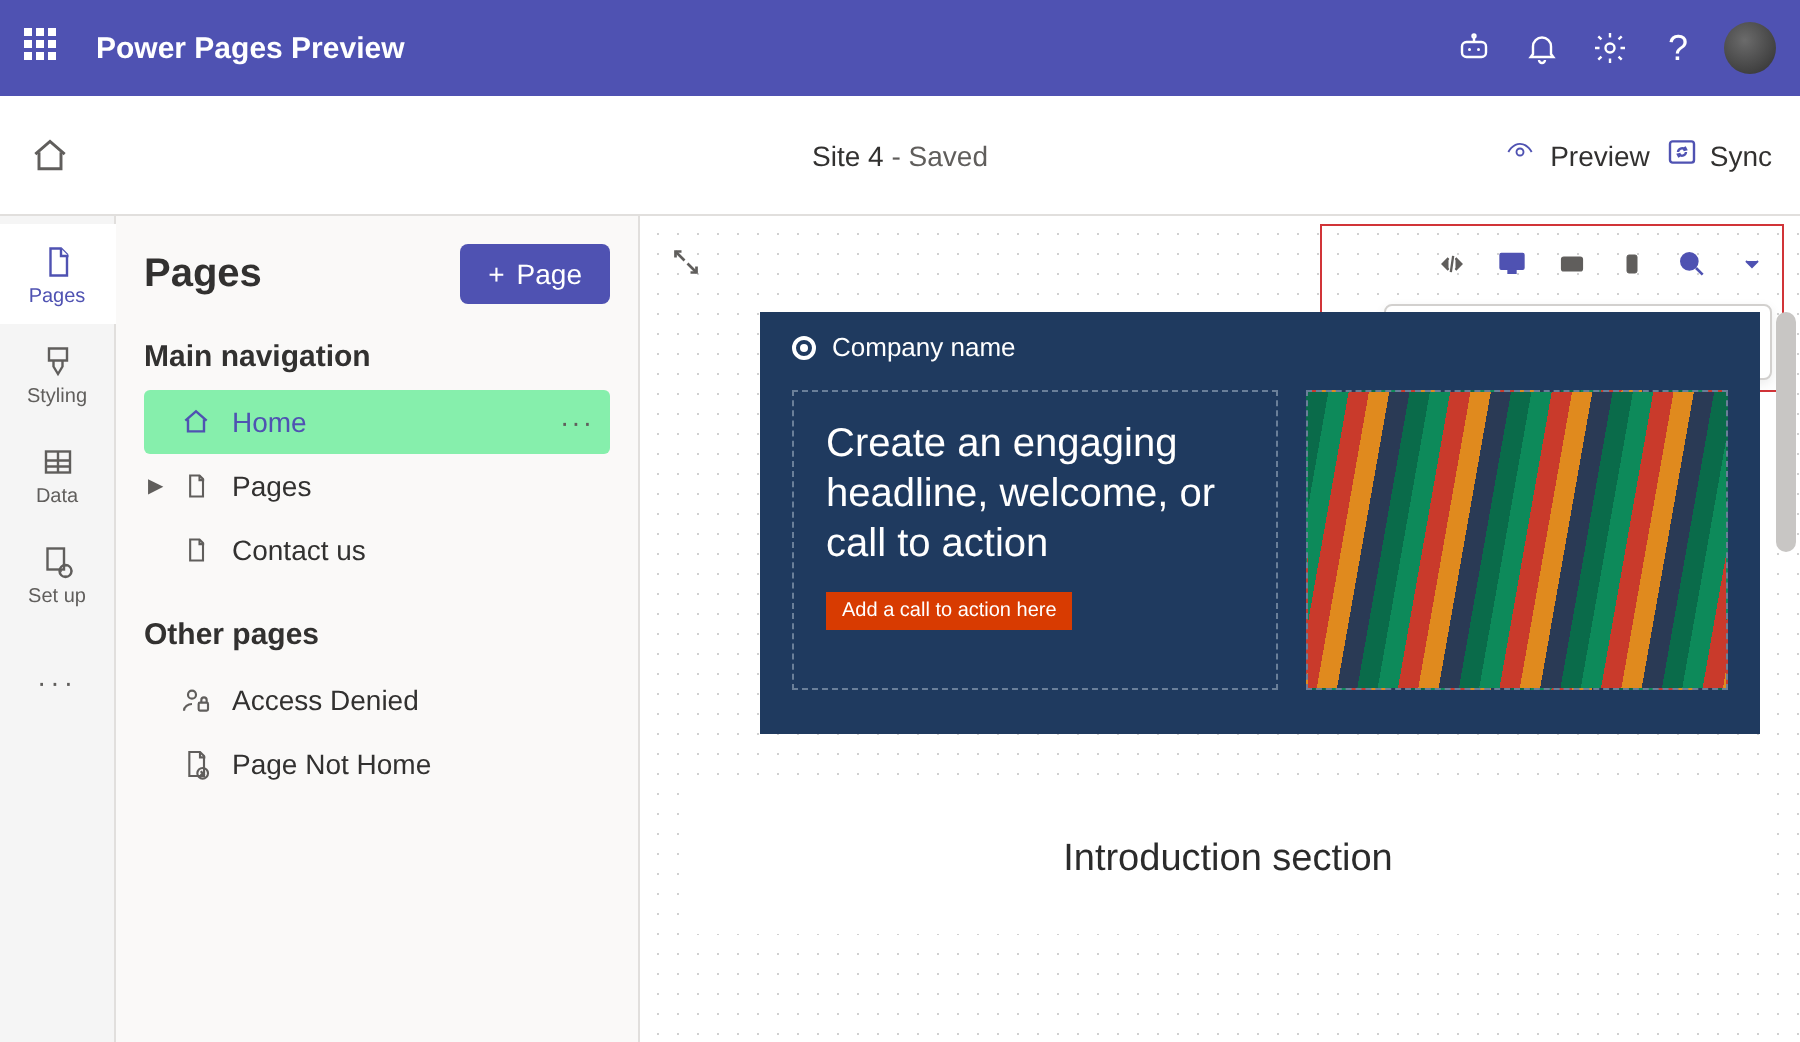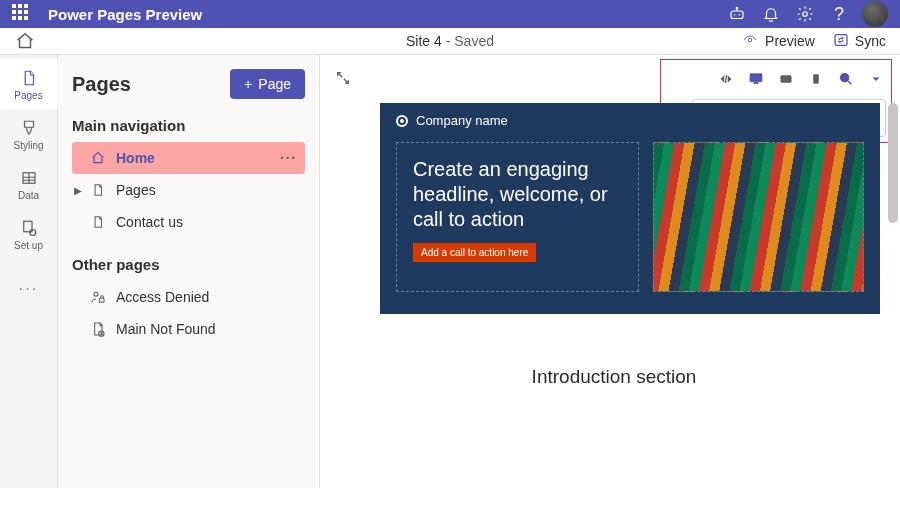--- a/index.html
+++ b/index.html
@@ -1,33 +1,33 @@
 <!DOCTYPE html>
 <html><head>
 <meta charset="utf-8">
 <style>
   * { box-sizing: border-box; margin: 0; padding: 0; }
   body { font-family: "Segoe UI", Arial, sans-serif; width: 900px; height: 521px; overflow: hidden; background: #fff; color: #323130; }
   
   
-  .topbar { height: 28px; background: #4f52b2; color: #fff; display: flex; align-items: center; padding: 0 12px; }
+  .topbar { height: 48px; background: #4f52b2; color: #fff; display: flex; align-items: center; padding: 0 12px; }
   .topbar .waffle { width: 20px; height: 20px; display: grid; grid-template-columns: repeat(3, 4px); grid-template-rows: repeat(3, 4px); gap: 2px; cursor: pointer; }
   .topbar .waffle span { background: #fff; }
   .topbar .title { margin-left: 16px; font-size: 15px; font-weight: 600; }
   .topbar .spacer { flex: 1; }
   .topbar .ticon { width: 34px; height: 34px; display: flex; align-items: center; justify-content: center; cursor: pointer; font-size: 16px; }
   .topbar svg { stroke: #fff; fill: none; stroke-width: 1.6; }
   .avatar { width: 26px; height: 26px; border-radius: 50%; background: radial-gradient(circle at 40% 35%, #6b6b6b, #2f2f2f); margin-left: 6px; }
 
   
-  .subbar { height: 27px; background: #fff; border-bottom: 1px solid #e1dfdd; display: flex; align-items: center; padding: 0 14px; font-size: 14px; color: #323130; }
+  .subbar { height: 60px; background: #fff; border-bottom: 1px solid #e1dfdd; display: flex; align-items: center; padding: 0 14px; font-size: 14px; color: #323130; }
   .subbar .homeicon { width: 22px; height: 22px; margin-right: auto; }
   .subbar .site { position: absolute; left: 50%; transform: translateX(-50%); color: #323130; }
   .subbar .site .saved { color: #605e5c; }
-  .subbar .right { margin-left: auto; display: flex; gap: 18px; align-items: center; }
+  .subbar .right { margin-left: auto; display: flex; gap: 8px; align-items: center; }
   .subbar .right svg { stroke: #4f52b2; }
   .subbar .rlink { color: #323130; display: flex; align-items: center; gap: 6px; cursor: pointer; }
   .subbar .rlink .ic { color: #4f52b2; }
 
   
   .body { display: flex; height: calc(521px - 44px - 44px); }
 
   
   .rail { width: 58px; background: #f5f5f5; border-right: 1px solid #e1dfdd; display: flex; flex-direction: column; align-items: center; padding-top: 4px; }
   .rail .ritem { width: 58px; height: 50px; display: flex; flex-direction: column; align-items: center; justify-content: center; font-size: 10px; color: #605e5c; cursor: pointer; gap: 2px; }
@@ -38,21 +38,21 @@
 
   
   .panel { width: 262px; background: #faf9f8; border-right: 1px solid #e1dfdd; padding: 14px 14px; overflow: auto; }
   .panel .head { display: flex; align-items: center; justify-content: space-between; margin-bottom: 18px; }
   .panel h1 { font-size: 20px; font-weight: 600; }
   .addbtn { background: #4f52b2; color: #fff; border: none; border-radius: 4px; padding: 7px 14px; font-size: 14px; display: flex; align-items: center; gap: 6px; cursor: pointer; }
   .panel h2 { font-size: 15px; font-weight: 600; margin: 10px 0 8px; }
   .navlist { list-style: none; }
   .navlist li { display: flex; align-items: center; gap: 10px; padding: 8px 8px 8px 18px; font-size: 14px; border-radius: 3px; cursor: pointer; position: relative; }
   .navlist li .licon { width: 16px; height: 16px; display:inline-flex; align-items:center; justify-content:center; color:#605e5c; }
-  .navlist li.active { background: #fca5a5; color: #4f52b2; font-weight: 700; }
+  .navlist li.active { background: #86efac; color: #4f52b2; font-weight: 400; }
   .navlist li.active .licon { color: #4f52b2; }
   .navlist li .chev { position: absolute; left: 2px; color: #605e5c; font-size: 10px; }
   .navlist li .dots { margin-left: auto; color: #605e5c; letter-spacing: 1px; }
 
   
   .canvas { flex: 1; background: #fff; position: relative; overflow: hidden; }
   .canvas-inner { position: absolute; inset: 0; background-image: radial-gradient(#d0d0d0 0.6px, transparent 0.6px); background-size: 10px 10px; background-position: 4px 4px; }
   .redbox { position: absolute; right: 8px; top: 4px; width: 232px; height: 84px; border: 1px solid #d13438; pointer-events: none; }
 
   
@@ -265,21 +265,21 @@
       </li>
       <li>
         <span class="licon">
           <svg width="16" height="16" viewBox="0 0 24 24" fill="none" stroke="currentColor" stroke-width="1.6">
               <path d="M7 3h8l3 3v15H7z"></path>
               <path d="M15 3v4h4"></path>
               <circle cx="17" cy="19" r="4"></circle>
               <path d="M15.5 17.5l3 3M18.5 17.5l-3 3"></path>
             </svg>
         </span>
-        <span>Main Not Found</span>
+        <span>Page Not Home</span>
       </li>
     </ul>
   </div>
 
   <div class="canvas">
     <div class="canvas-inner"></div>
 
     <div class="devbar">
       <span class="expand">
         <svg width="18" height="18" viewBox="0 0 24 24" fill="none" stroke="#605e5c" stroke-width="1.8">

